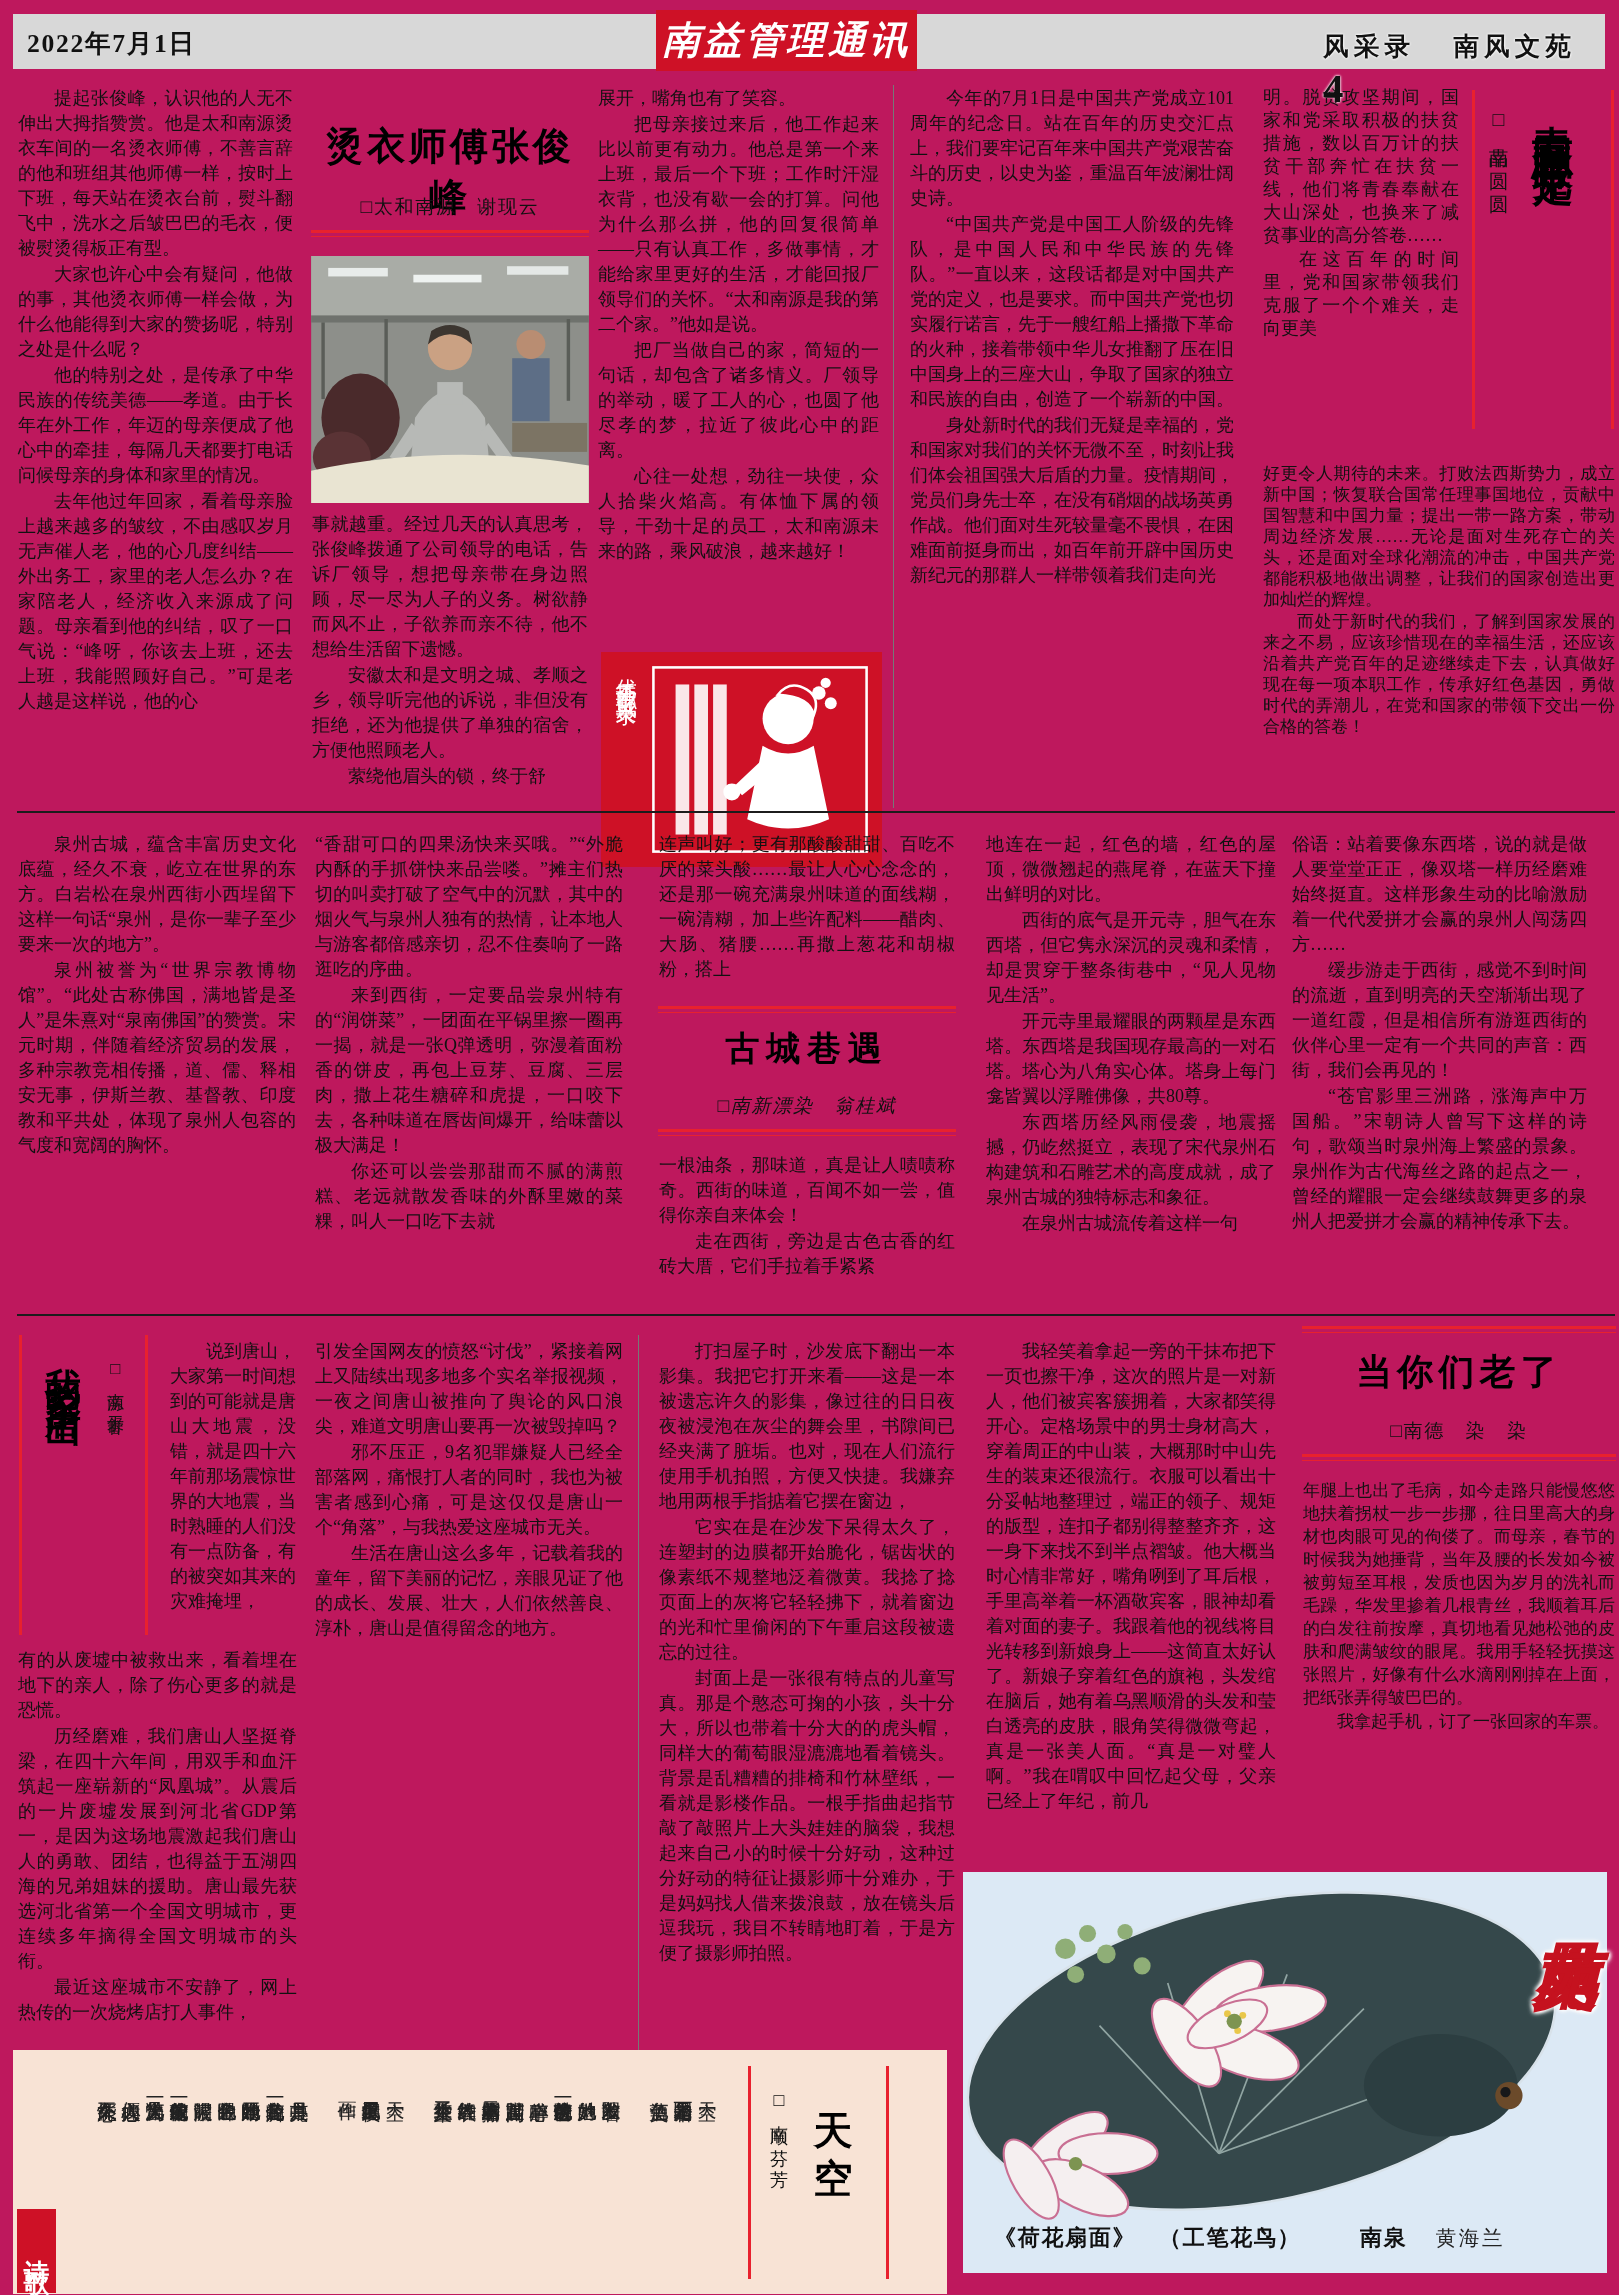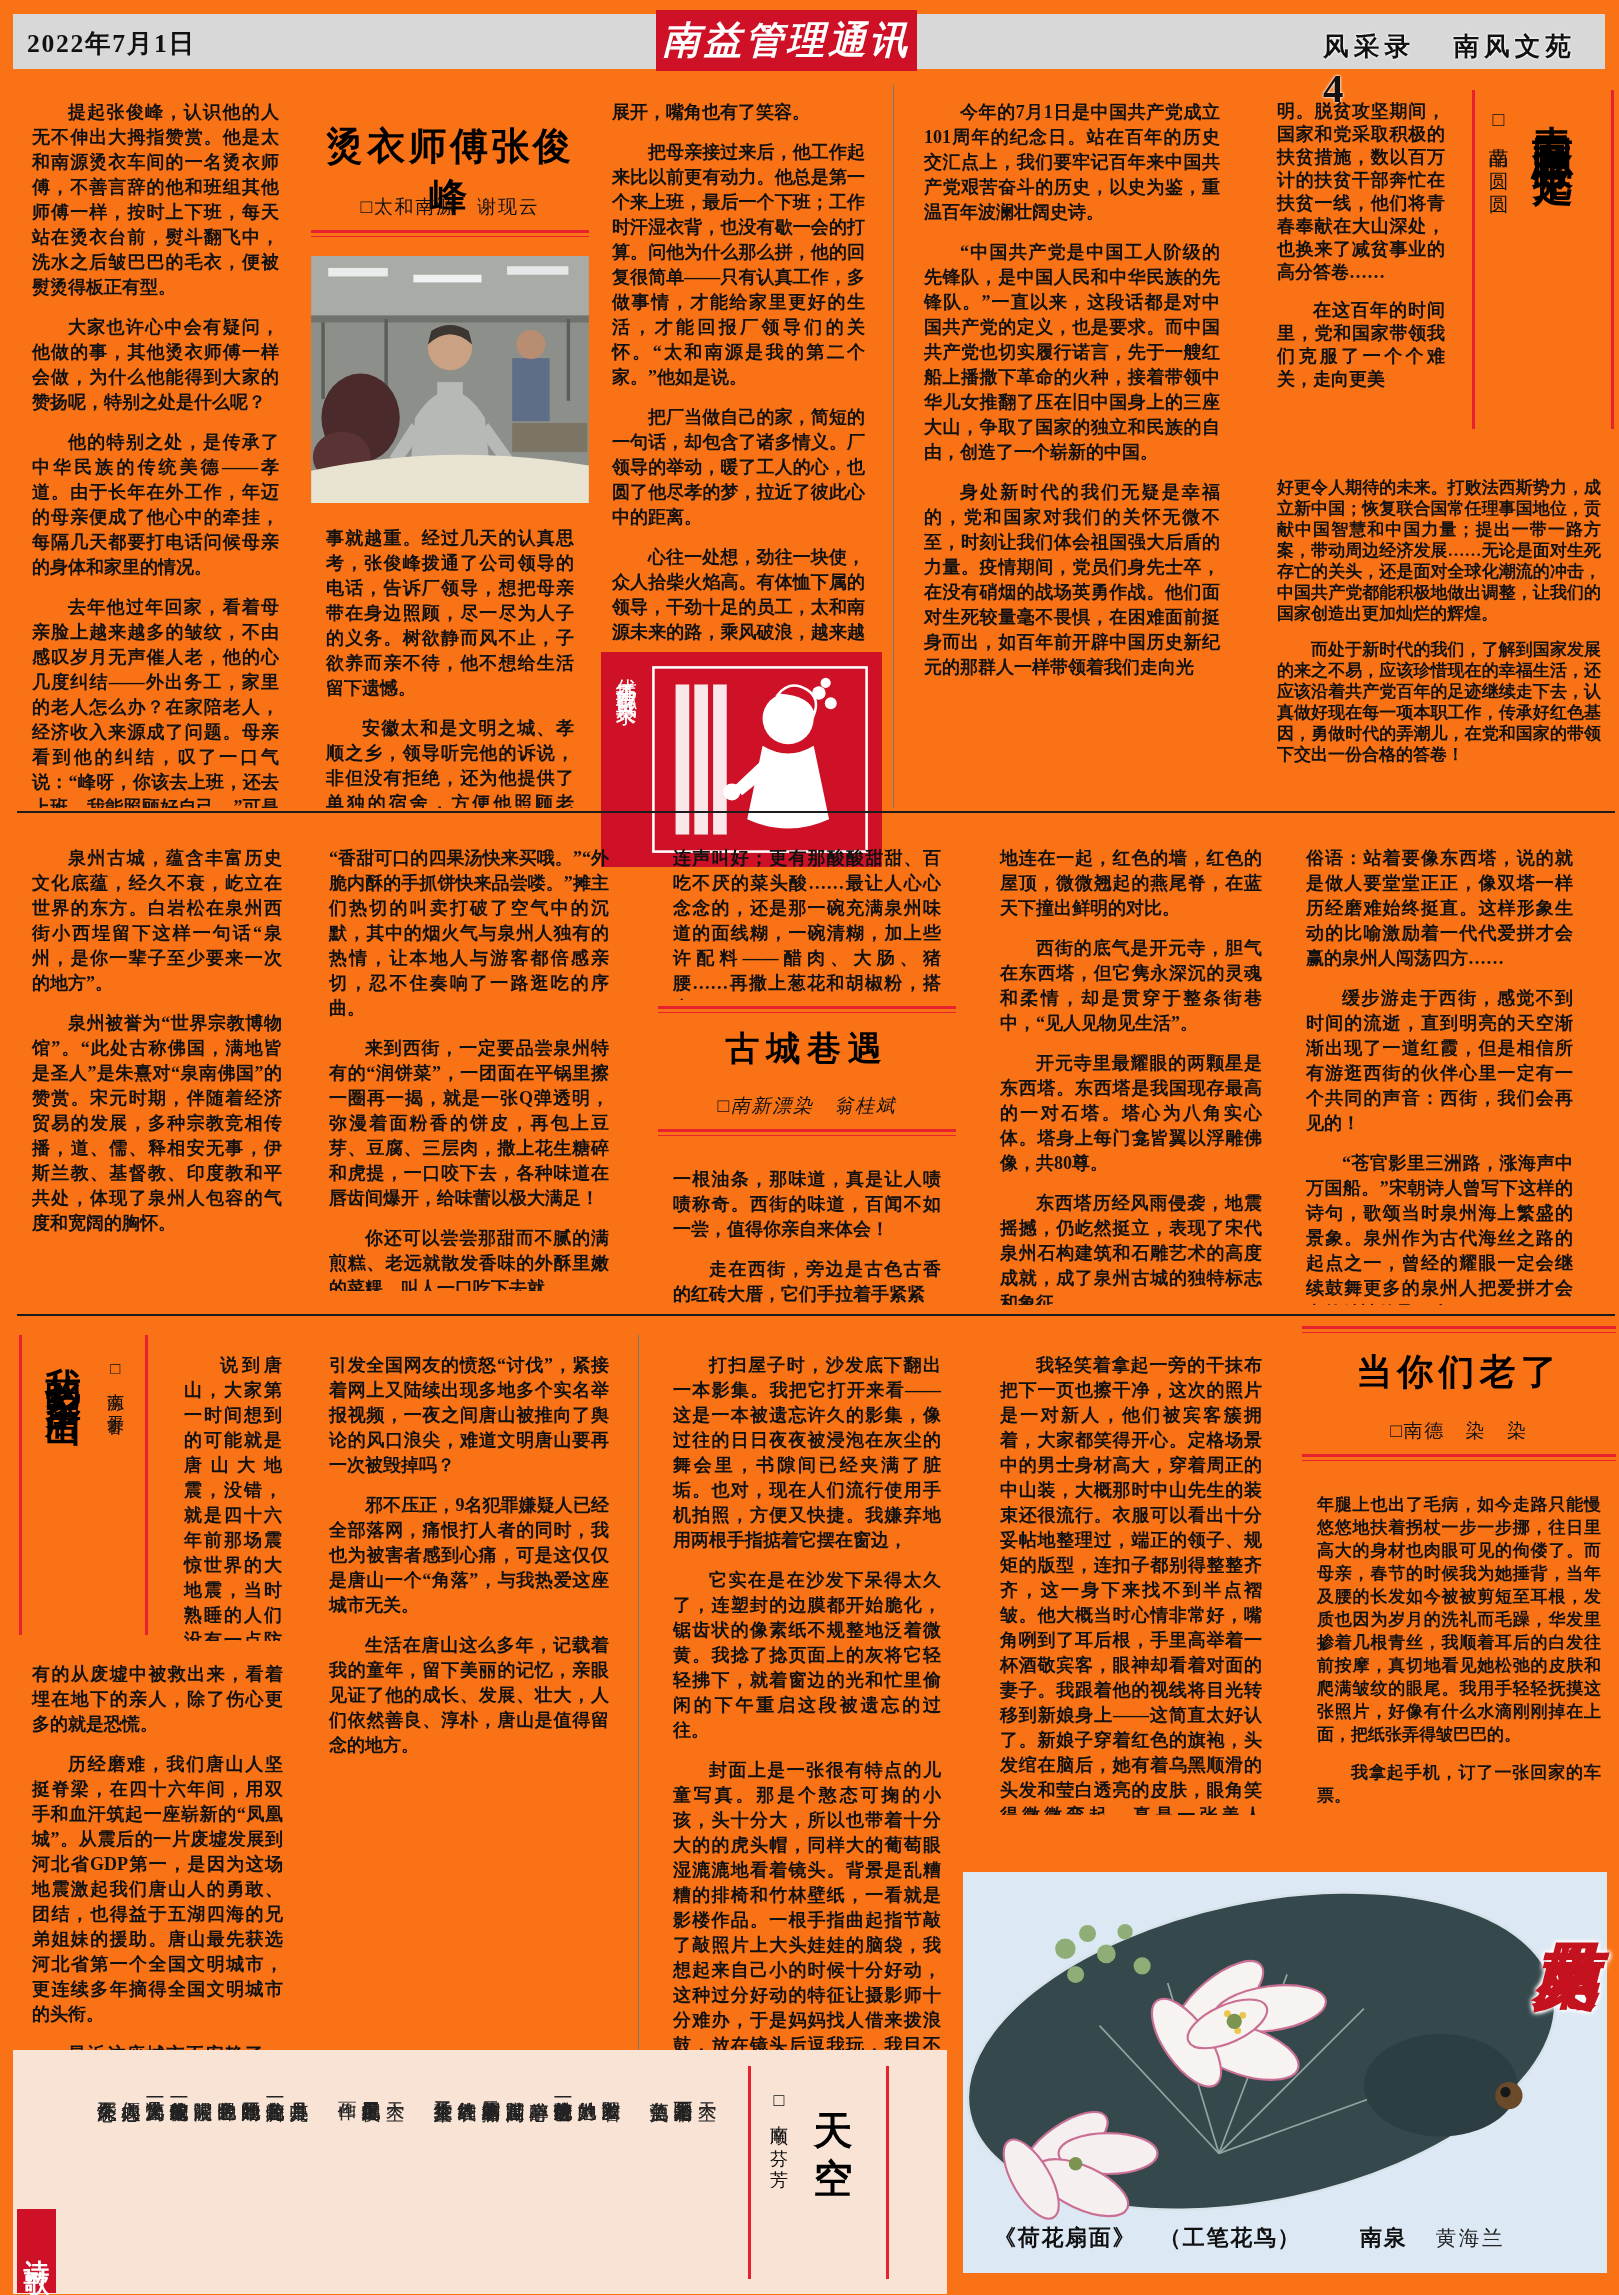--- a/index.html
+++ b/index.html
@@ -1,20 +1,20 @@
 <!DOCTYPE html>
 <html style="font-size:13.6px"><head>
 <meta charset="utf-8">
 <style>
   html,body{margin:0;padding:0;background:#888;}
-  .page{position:relative;width:1620px;height:2295px;background:#f97316;overflow:hidden;
+  .page{position:relative;width:1620px;height:2295px;background:#be185d;overflow:hidden;
         font-family:"Liberation Serif","DejaVu Serif",serif;color:#111;}
   .abs{position:absolute;}
   .txt{font-size:18px;line-height:25px;text-align:justify;overflow:hidden;}
-  .txt p{margin:15px;text-indent:2em;font-weight:bold;}
+  .txt p{margin:1px;text-indent:2em;}
   .cont p:first-child{text-indent:0;}
   .vert{writing-mode:vertical-rl;}
   .center{text-align:center;}
   .bold{font-weight:bold;}
   .hrule{background:#1c1c1c;height:1.7px;}
   .vrule{background:#777;width:0.9px;}
   .redbar{width:3.4px;background:#e8212e;}
   .red2{border-top:3.4px solid #e8212e;border-bottom:1.7px solid #e8212e;height:2.6px;}
   .title-h{font-weight:bold;letter-spacing:3.4px;color:#000;}
   .byline{font-size:19px;letter-spacing:1.7px;}

